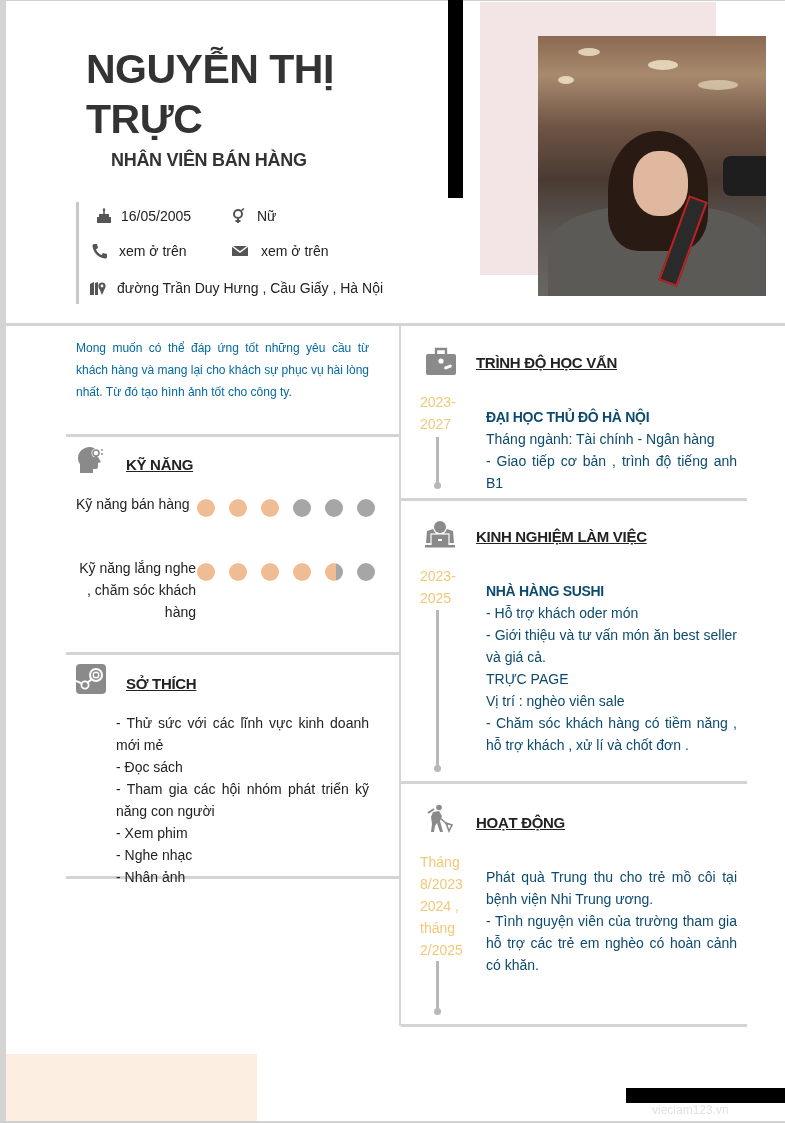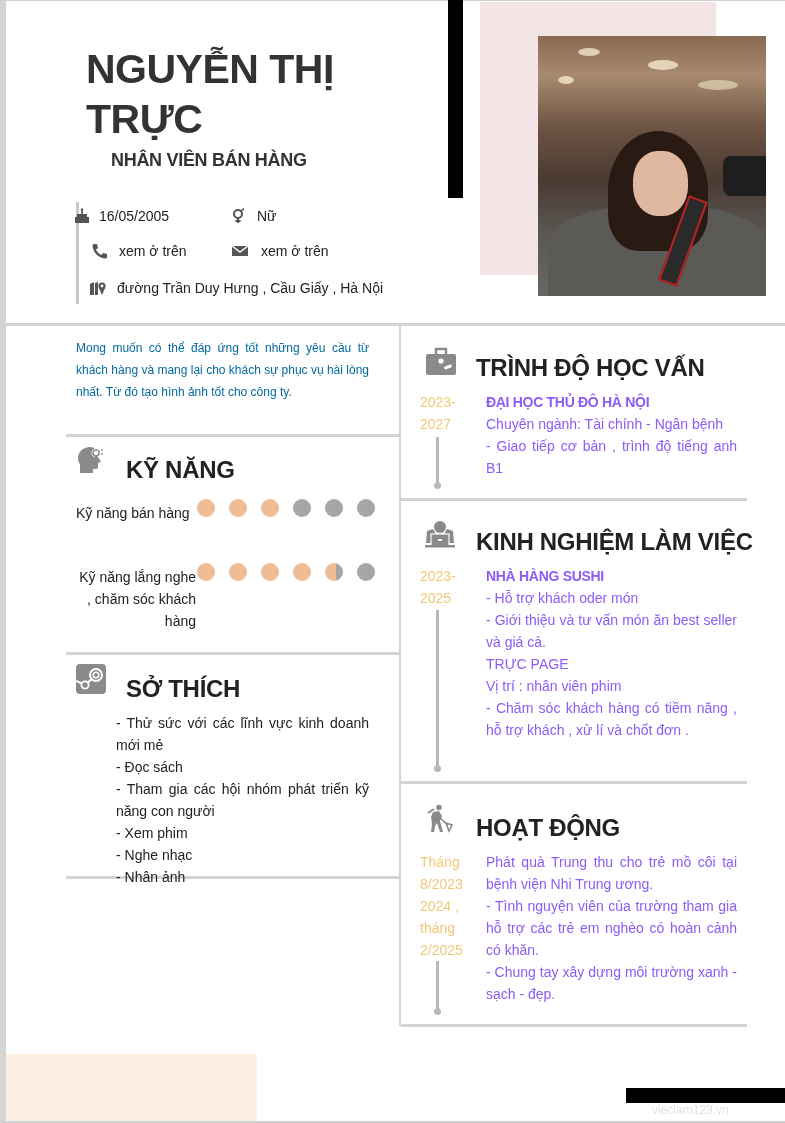--- a/index.html
+++ b/index.html
@@ -27,34 +27,34 @@
     .info-box { position: absolute; left: 76px; top: 202px; width: 330px; height: 102px; border-left: 3px solid #c8c8c8; }
     .info-row { position: absolute; font-size: 14px; color: #222; display: flex; align-items: center; white-space: nowrap; }
     .info-row .ico { display: inline-block; width: 18px; height: 16px; margin-right: 8px; }
 
     .hdivider { position: absolute; height: 3px; background: #d4d4d4; }
     .vdivider { position: absolute; width: 2px; background: #d4d4d4; }
 
     
     .objective { position: absolute; left: 76px; top: 337px; width: 293px; font-size: 12px; line-height: 22px; text-align: justify; color: #0369a1; }
     .section-icon { position: absolute; width: 32px; height: 30px; }
-    .section-title { position: absolute; font-size: 24px; font-weight: bold; color: #222; letter-spacing: -0.3px; }
-    .skill-label { position: absolute; left: 76px; width: 120px; font-size: 14px; line-height: 22px; color: #222; margin-top: 9px; }
+    .section-title { position: absolute; font-size: 15px; font-weight: bold; color: #222; letter-spacing: -0.3px; text-decoration: underline; }
+    .skill-label { position: absolute; left: 76px; width: 120px; font-size: 14px; line-height: 22px; color: #222; }
     .dots { position: absolute; left: 197px; display: flex; gap: 14px; }
     .dot { width: 18px; height: 18px; border-radius: 50%; background: #a6a6a6; }
     .dot.full { background: #f0bc93; }
     .dot.half { background: linear-gradient(90deg, #f0bc93 0 60%, #a6a6a6 60% 100%); }
     .hobbies { position: absolute; left: 76px; top: 712px; width: 293px; font-size: 14px; line-height: 22px; color: #222; }
     .hobbies div { text-align: justify; margin-left: 40px; }
 
     
     .time { position: absolute; left: 420px; width: 52px; font-size: 14px; line-height: 22px; color: #f0c878; }
     .tline { position: absolute; left: 436px; width: 3px; background: #b8b8b8; }
     .tdot { position: absolute; left: 434px; width: 7px; height: 7px; border-radius: 50%; background: #b8b8b8; }
-    .entry { position: absolute; left: 486px; width: 251px; font-size: 14px; line-height: 22px; color: #8b5cf6; }
+    .entry { position: absolute; left: 486px; width: 251px; font-size: 14px; line-height: 22px; color: #0c4a6e; margin-top: 15px; }
     .entry .org { font-weight: bold; letter-spacing: -0.3px; }
     .entry div { text-align: justify; }
 
     .pink-bottom { position: absolute; left: 6px; top: 1054px; width: 251px; height: 67px; background: #fdeee2; }
     .black-bar-bottom { position: absolute; left: 626px; top: 1088px; width: 159px; height: 15px; background: #000; }
     .watermark { position: absolute; left: 652px; top: 1103px; font-size: 12px; color: #e2e2e2; }
   </style>
 </head>
 <body>
 
@@ -73,21 +73,21 @@
     <div class="bokeh" style="left:20px;top:40px;width:16px;height:8px;"></div>
     <div class="bokeh" style="left:160px;top:44px;width:40px;height:10px;background:rgba(240,230,200,0.6);"></div>
     <div class="body"></div>
     <div class="hair"></div>
     <div class="face"></div>
     <div class="camera"></div>
     <div class="strap"></div>
   </div>
 
   <div class="info-box"></div>
-  <div class="info-row" style="left:73px;top:208px;">
+  <div class="info-row" style="left:95px;top:208px;">
     <svg class="ico" viewBox="0 0 18 16">
         <rect x="2" y="9" width="14" height="6" fill="#555"></rect>
         <rect x="4" y="6" width="10" height="3" fill="#555"></rect>
         <rect x="8.2" y="2" width="1.6" height="4" fill="#555"></rect>
         <circle cx="9" cy="1.5" r="1.2" fill="#555"></circle>
       </svg>
     <span>16/05/2005</span>
   </div>
   <div class="info-row" style="left:231px;top:208px;">
     <svg class="ico" viewBox="0 0 18 16">
@@ -186,57 +186,56 @@
     <path d="M11 8 L11 3 L21 3 L21 8" fill="none" stroke="#8a8a8a" stroke-width="2.4"></path>
     <circle cx="16" cy="15" r="2.6" fill="#fff"></circle>
     <rect x="19" y="19.5" width="8" height="3" rx="1.4" fill="#fff" transform="rotate(-22 23 21)"></rect>
   </svg>
   <div class="section-title" style="left:476px;top:354px;">TRÌNH ĐỘ HỌC VẤN</div>
   <div class="time" style="top:391px;width:40px;">2023-2027</div>
   <div class="tline" style="top:437px;height:48px;"></div>
   <div class="tdot" style="top:482px;"></div>
   <div class="entry" style="top:391px;">
     <div class="org">ĐẠI HỌC THỦ ĐÔ HÀ NỘI</div>
-    <div>Chuyên ngành: Tài chính - Ngân bệnh</div>
+    <div>Tháng ngành: Tài chính - Ngân hàng</div>
     <div>- Giao tiếp cơ bản , trình độ tiếng anh B1</div>
   </div>
 
   <svg class="section-icon" style="left:424px;top:519px;" viewBox="0 0 32 30">
     <circle cx="16" cy="8" r="6" fill="#8a8a8a"></circle>
     <path d="M3 12 L9 10 L12 15 L20 15 L23 10 L29 12 L30 24 L2 24 Z" fill="#8a8a8a"></path>
     <rect x="7" y="15" width="18" height="12" fill="#8a8a8a" stroke="#fff" stroke-width="1.2"></rect>
     <rect x="14" y="20" width="4" height="2" fill="#fff"></rect>
     <rect x="1" y="26" width="30" height="2.5" fill="#8a8a8a"></rect>
   </svg>
   <div class="section-title" style="left:476px;top:528px;">KINH NGHIỆM LÀM VIỆC</div>
   <div class="time" style="top:565px;width:40px;">2023-2025</div>
   <div class="tline" style="top:610px;height:158px;"></div>
   <div class="tdot" style="top:765px;"></div>
   <div class="entry" style="top:565px;">
     <div class="org">NHÀ HÀNG SUSHI</div>
     <div>- Hỗ trợ khách oder món</div>
     <div>- Giới thiệu và tư vấn món ăn best seller và giá cả.</div>
     <div>TRỰC PAGE</div>
-    <div>Vị trí : nhân viên phim</div>
+    <div>Vị trí : nghèo viên sale</div>
     <div>- Chăm sóc khách hàng có tiềm năng , hỗ trợ khách , xử lí và chốt đơn .</div>
   </div>
 
   <svg class="section-icon" style="left:424px;top:804px;" viewBox="0 0 32 30">
     <circle cx="15" cy="3.5" r="2.8" fill="#8a8a8a"></circle>
     <path d="M9 8 L15 7 L18 12 L16 17 L19 28 L16 28 L13 19 L11 22 L10 28 L7 28 L8 20 L7 13 Z" fill="#8a8a8a"></path>
     <path d="M4 9 L10 5" stroke="#8a8a8a" stroke-width="2"></path>
     <path d="M15 13 L24 21" stroke="#8a8a8a" stroke-width="1.6"></path>
     <path d="M22 19 L28 21 L25 27 Z" fill="none" stroke="#8a8a8a" stroke-width="1.6"></path>
   </svg>
   <div class="section-title" style="left:476px;top:814px;">HOẠT ĐỘNG</div>
   <div class="time" style="top:851px;width:50px;">Tháng 8/2023 2024 , tháng 2/2025</div>
   <div class="tline" style="top:961px;height:50px;"></div>
   <div class="tdot" style="top:1008px;"></div>
   <div class="entry" style="top:851px;">
     <div>Phát quà Trung thu cho trẻ mồ côi tại bệnh viện Nhi Trung ương.</div>
     <div>- Tình nguyện viên của trường tham gia hỗ trợ các trẻ em nghèo có hoàn cảnh có khăn.</div>
-    <div>- Chung tay xây dựng môi trường xanh - sạch - đẹp.</div>
   </div>
 
   <div class="pink-bottom"></div>
   <div class="black-bar-bottom"></div>
   <div class="watermark">vieclam123.vn</div>
 </div>
 
 </body></html>

